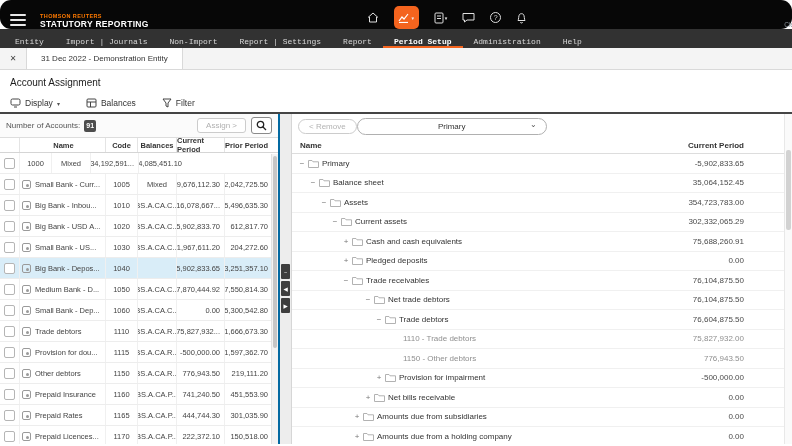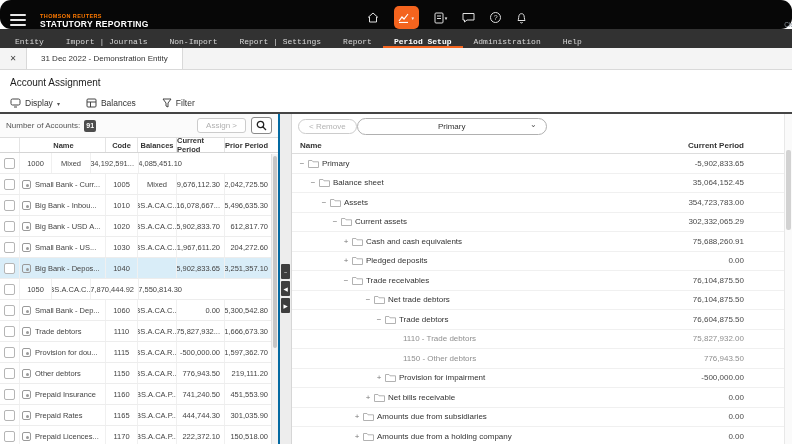--- a/index.html
+++ b/index.html
@@ -288,20 +288,24 @@
       <div class="c w-code code">1040</div>
       <div class="c w-cat cat"></div>
       <div class="c w-cur cur">5,902,833.65</div>
       <div class="c w-pri pri">13,251,357.10</div>
     </div>
 
     <div class="arow">
       <div class="c w-cb">
             <span class="checkbox"></span>
           </div>
+      <div class="c w-name">
+            <span class="acct-icon"></span>
+            <span class="nm">Medium Bank - D...</span>
+          </div>
       <div class="c w-code code">1050</div>
       <div class="c w-cat cat">BS.A.CA.C...</div>
       <div class="c w-cur cur">7,870,444.92</div>
       <div class="c w-pri pri">7,550,814.30</div>
     </div>
 
     <div class="arow">
       <div class="c w-cb">
             <span class="checkbox"></span>
           </div>

